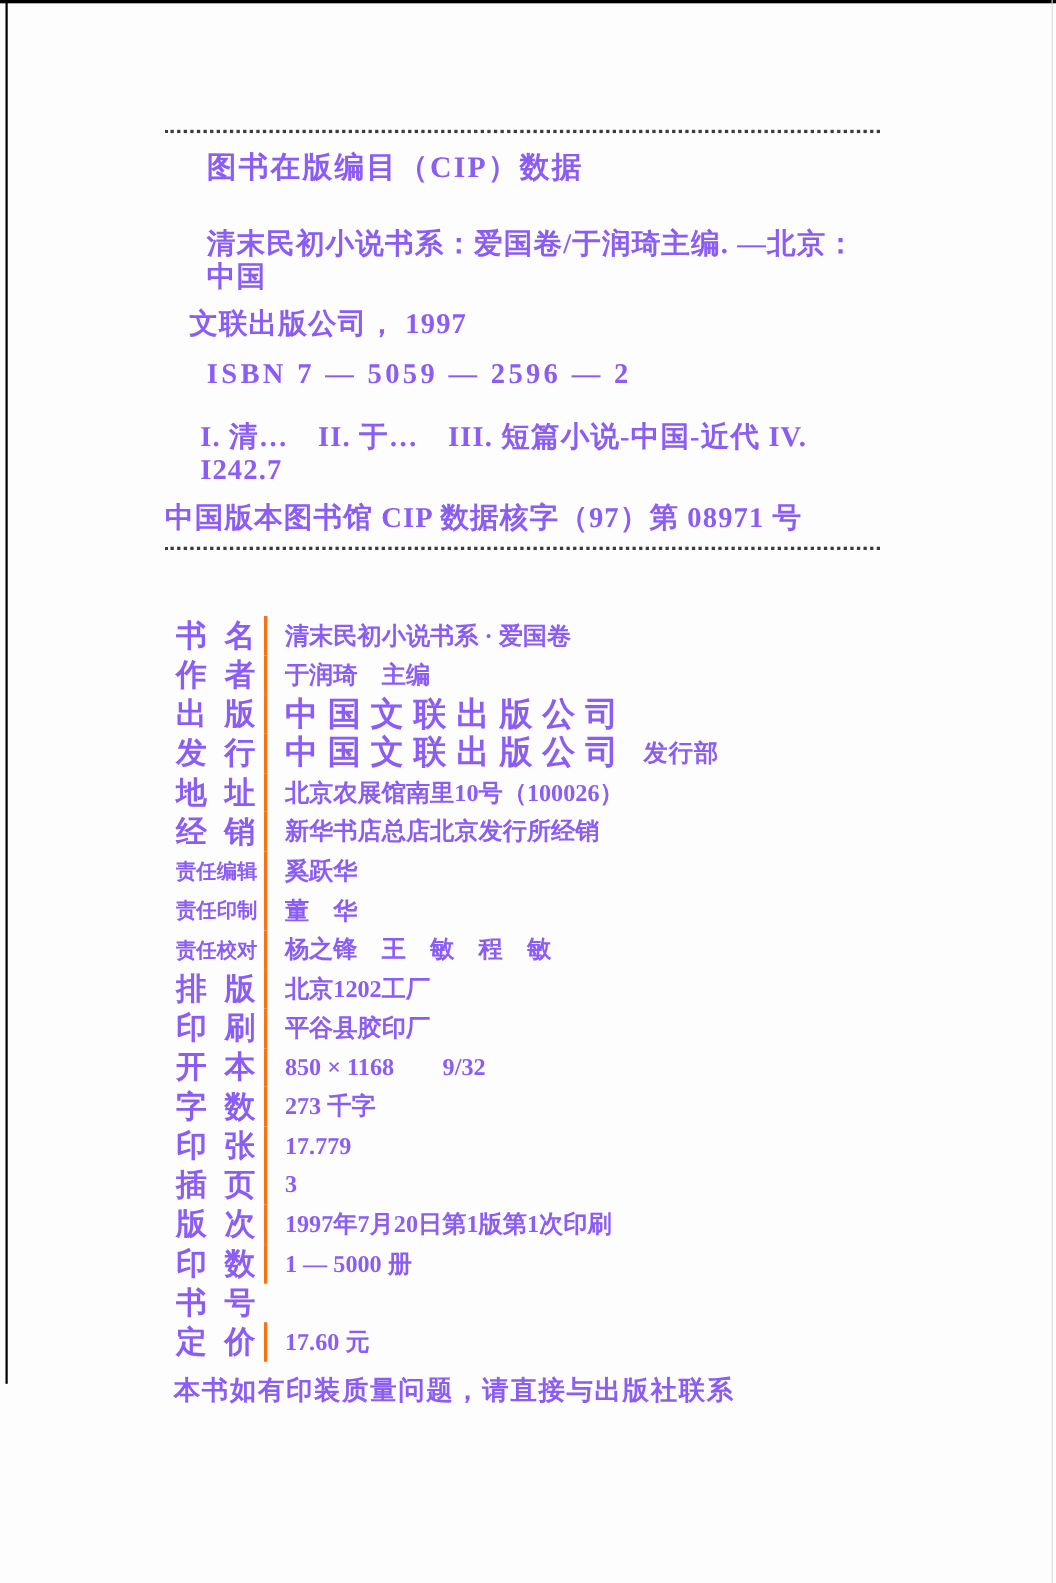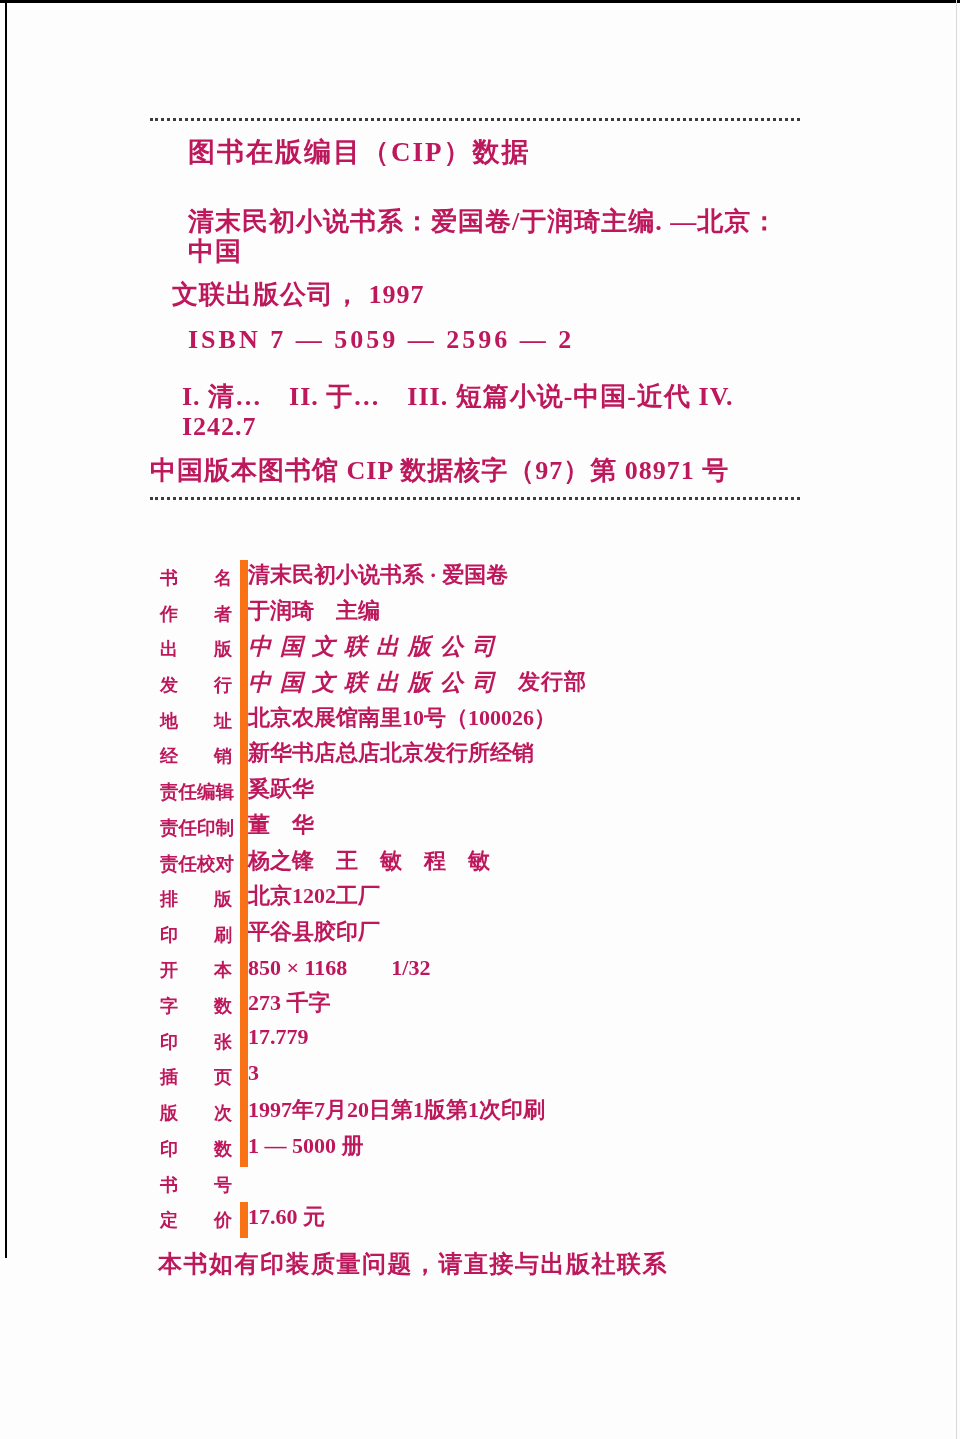--- a/index.html
+++ b/index.html
@@ -2,21 +2,21 @@
 <html><head>
 <meta charset="utf-8">
 <style>
   html, body { margin:0; padding:0; background:#fff; }
   .page {
     position:relative;
     width:960px;
     height:1439px;
     background:#fdfdfd;
     font-family:"Liberation Serif", serif;
-    color:#be185d;
+    color:#8b5cf6;
     overflow:hidden;
   }
   
   .edge-top  { position:absolute; top:0; left:0; width:960px; height:3px; background:#000; }
   .edge-left { position:absolute; top:0; left:5px; width:2px; height:1258px; background:#000; }
   .edge-right{ position:absolute; top:0; right:3px; width:1px; height:1439px; background:#d8d8d8; }
 
   
   .cip { position:absolute; left:150px; top:118px; width:650px; }
   .dotted { height:0; border-top:3px dotted #3c3c3c; }
@@ -31,36 +31,36 @@
   .cip-line.l2 { margin-top:13px;margin-left:22px; }
   .cip-line.l3 { margin-top:15px; padding-left:38px; letter-spacing:3px; }
   .cip-line.l4 { margin-top:27px; padding-left:32px; }
   .cip-line.l5 { margin-top:14px; }
 
   
   .colophon { position:absolute; left:160px; top:560px; width:670px; }
   .crow { display:flex; align-items:center; height:35.7px; }
   .clabel {
     flex:0 0 72px; width:72px;
-    font-size:18px; font-weight:bold;
+    font-size:28px; font-weight:bold;
     text-align:justify; text-align-last:justify; text-justify:inter-character;
     white-space:nowrap; overflow:visible;
   }
   .clabel.compact { font-size:18.5px; }
   .cvalue {
     flex:1; height:100%;
-    margin-left:8px; border-left:8px solid #f97316;
-    padding-left:0;
-    display:flex; align-items:flex-start;
+    margin-left:8px; border-left:3px solid #f97316;
+    padding-left:16px;
+    display:flex; align-items:center;
     font-size:22px; font-weight:600;
     white-space:nowrap;
   }
   .calligraphic {
-    font-style:italic; font-weight:bold;
-    letter-spacing:9px; font-size:23px;
+    font-weight:bold;
+    letter-spacing:9px; font-size:30px;
   }
   .suffix { margin-left:14px; letter-spacing:1px; }
 
   .footer-note {
     position:absolute; left:158px; top:1248px; margin:0;
     font-size:24px; font-weight:bold; letter-spacing:1.5px;
   }
 </style>
 </head>
 <body>
@@ -166,21 +166,21 @@
       <div class="clabel">印刷</div>
       <div class="cvalue">
         <span>平谷县胶印厂</span>
 
       </div>
     </div>
 
     <div class="crow">
       <div class="clabel">开本</div>
       <div class="cvalue">
-        <span>850 × 1168　　1/32</span>
+        <span>850 × 1168　　9/32</span>
 
       </div>
     </div>
 
     <div class="crow">
       <div class="clabel">字数</div>
       <div class="cvalue">
         <span>273 千字</span>
 
       </div>

